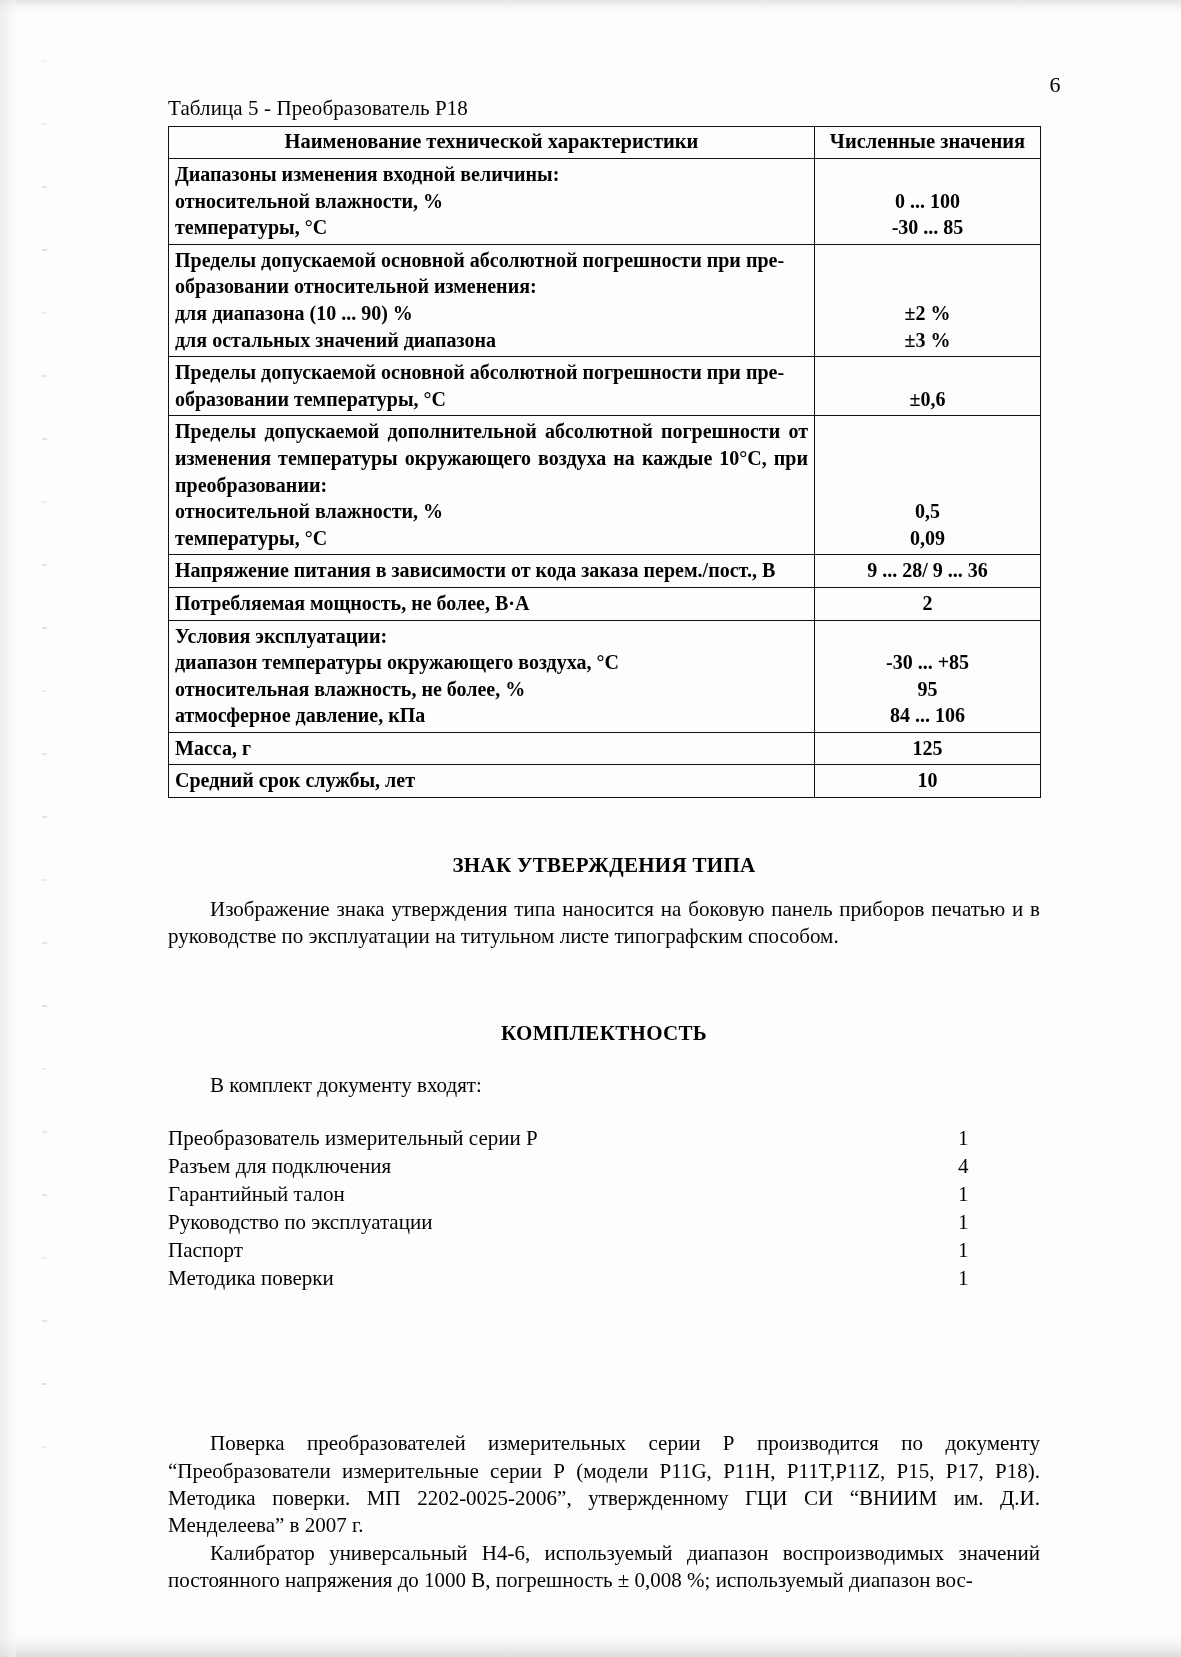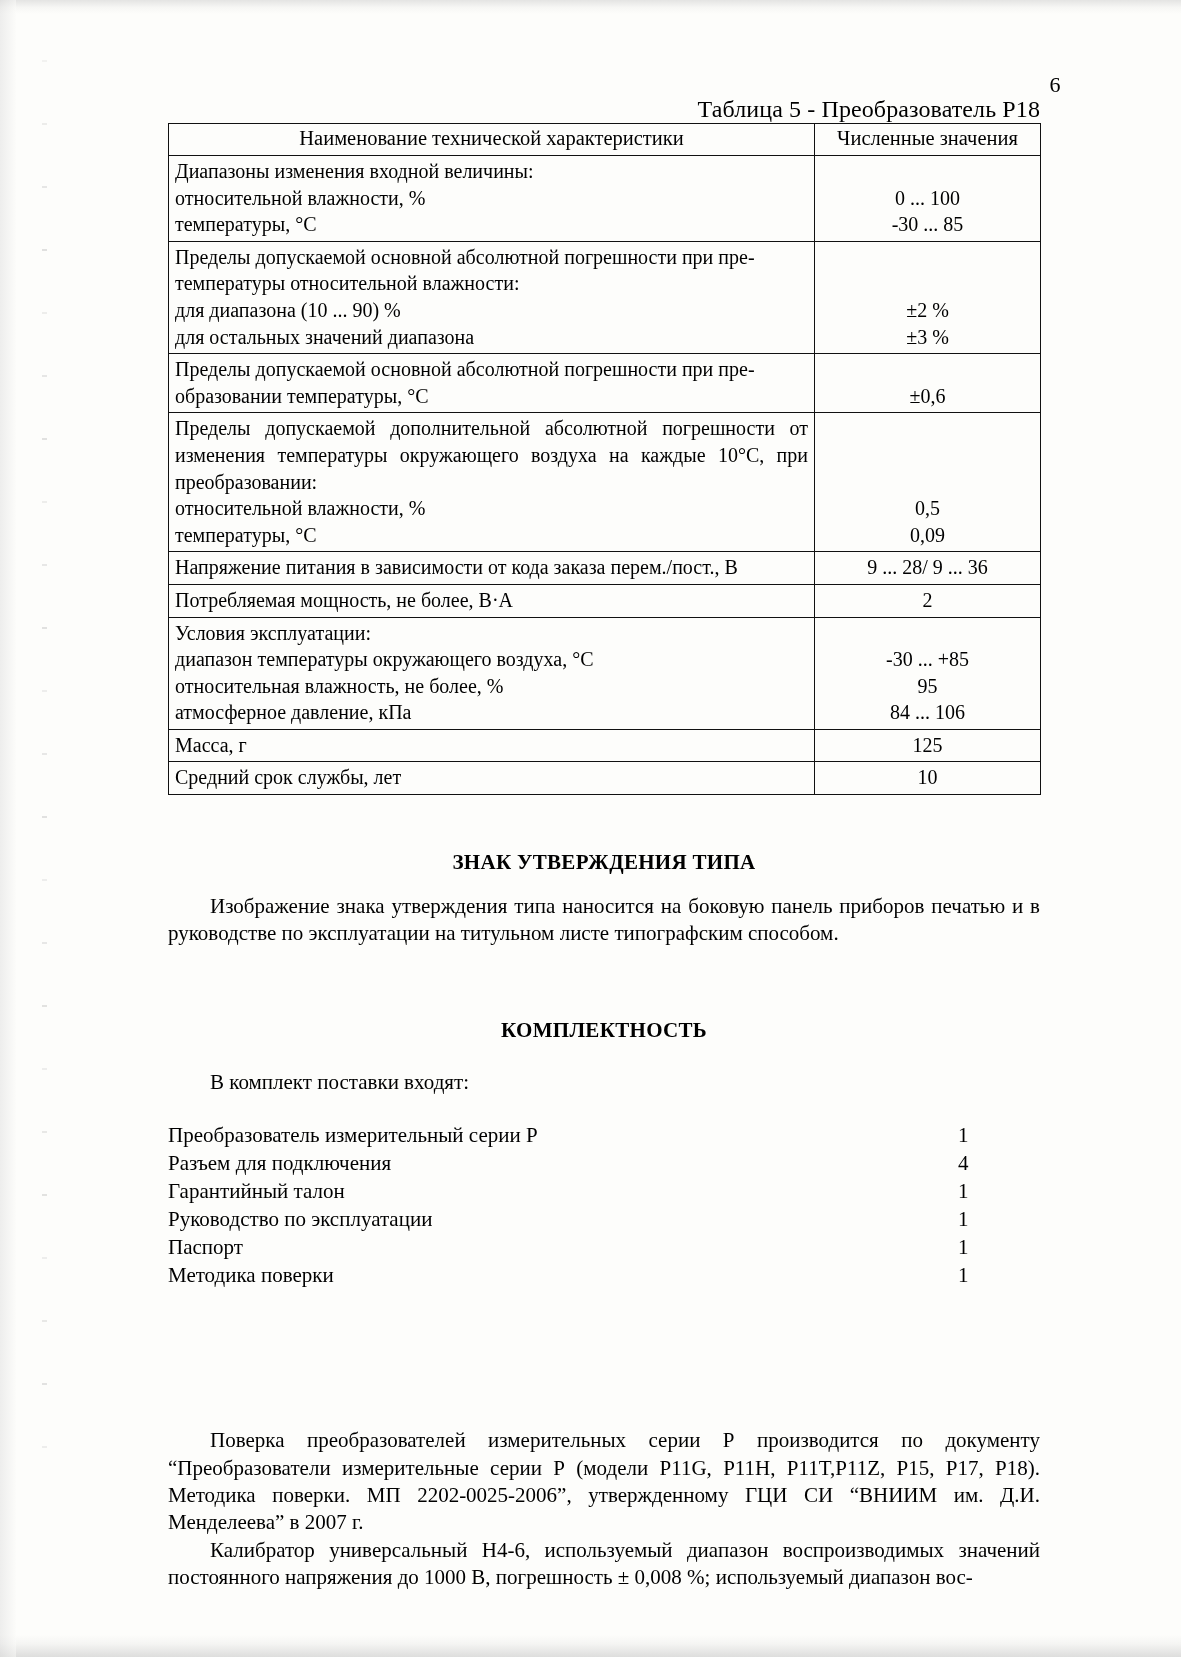--- a/index.html
+++ b/index.html
@@ -50,36 +50,36 @@
   }
 
   .content {
     position: absolute;
     left: 168px;
     top: 96px;
     width: 872px;
   }
 
   .table-caption {
-    font-size: 24px;
+    font-size: 21px;
+    margin-bottom: 5px;
     letter-spacing: .1px;
-    text-align: right;
   }
 
   table.spec {
     border-collapse: collapse;
     width: 872px;
     table-layout: fixed;
     font-size: 20px;
   }
   table.spec td, table.spec th {
     border: 1.6px solid #111;
     padding: 0;
     vertical-align: top;
-    font-weight: normal;
+    font-weight: bold;
   }
   table.spec th {
     text-align: center;
     padding: 3px 4px 5px 4px;
     font-size: 20.5px;
   }
   .c-name { width: 646px; }
   .c-val  { width: 226px; }
 
   .cell-name {
@@ -186,21 +186,21 @@
                 <div>&nbsp;</div>
                 <div>0 ... 100</div>
                 <div>-30 ... 85</div>
               </div>
             </td>
           </tr>
           <tr>
             <td>
               <div class="cell-name">
                 <div>Пределы допускаемой основной абсолютной погрешности при пре-</div>
-                <div>температуры относительной влажности:</div>
+                <div>образовании относительной изменения:</div>
                 <div>для диапазона (10 ... 90) %</div>
                 <div>для остальных значений диапазона</div>
               </div>
             </td>
             <td>
               <div class="cell-val">
                 <div>&nbsp;</div>
                 <div>&nbsp;</div>
                 <div>±2 %</div>
                 <div>±3 %</div>
@@ -309,21 +309,21 @@
     </table>
 
     <div class="sp-55"></div>
     <div class="sec-head">ЗНАК УТВЕРЖДЕНИЯ ТИПА</div>
     <div class="sp-18"></div>
     <div class="body-par indent">Изображение знака утверждения типа наносится на боковую панель приборов печатью и в руководстве по эксплуатации на титульном листе типографским способом.</div>
 
     <div class="sp-70"></div>
     <div class="sec-head">КОМПЛЕКТНОСТЬ</div>
     <div class="sp-26"></div>
-    <div class="body-par indent">В комплект поставки входят:</div>
+    <div class="body-par indent">В комплект документу входят:</div>
     <div class="sp-26"></div>
     <div class="kit-list" id="kit-list">
         <div class="kit-row">
           <div class="kit-label">Преобразователь измерительный серии Р</div>
           <div class="kit-qty">1</div>
         </div>
         <div class="kit-row">
           <div class="kit-label">Разъем для подключения</div>
           <div class="kit-qty">4</div>
         </div>

